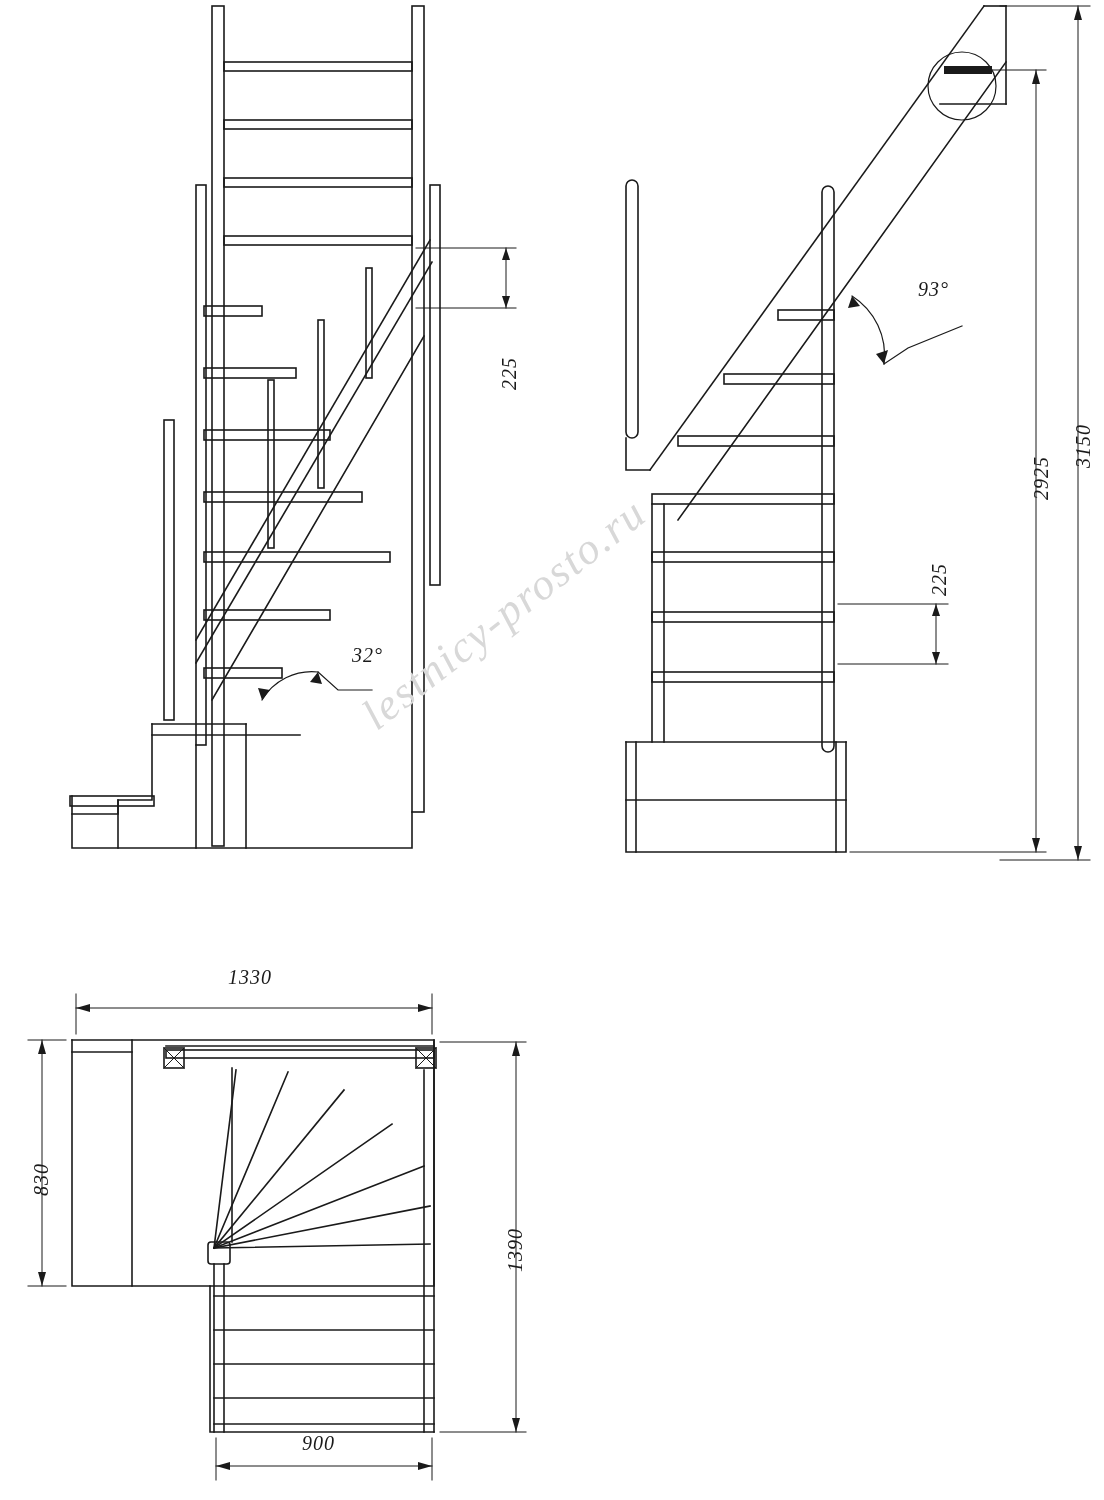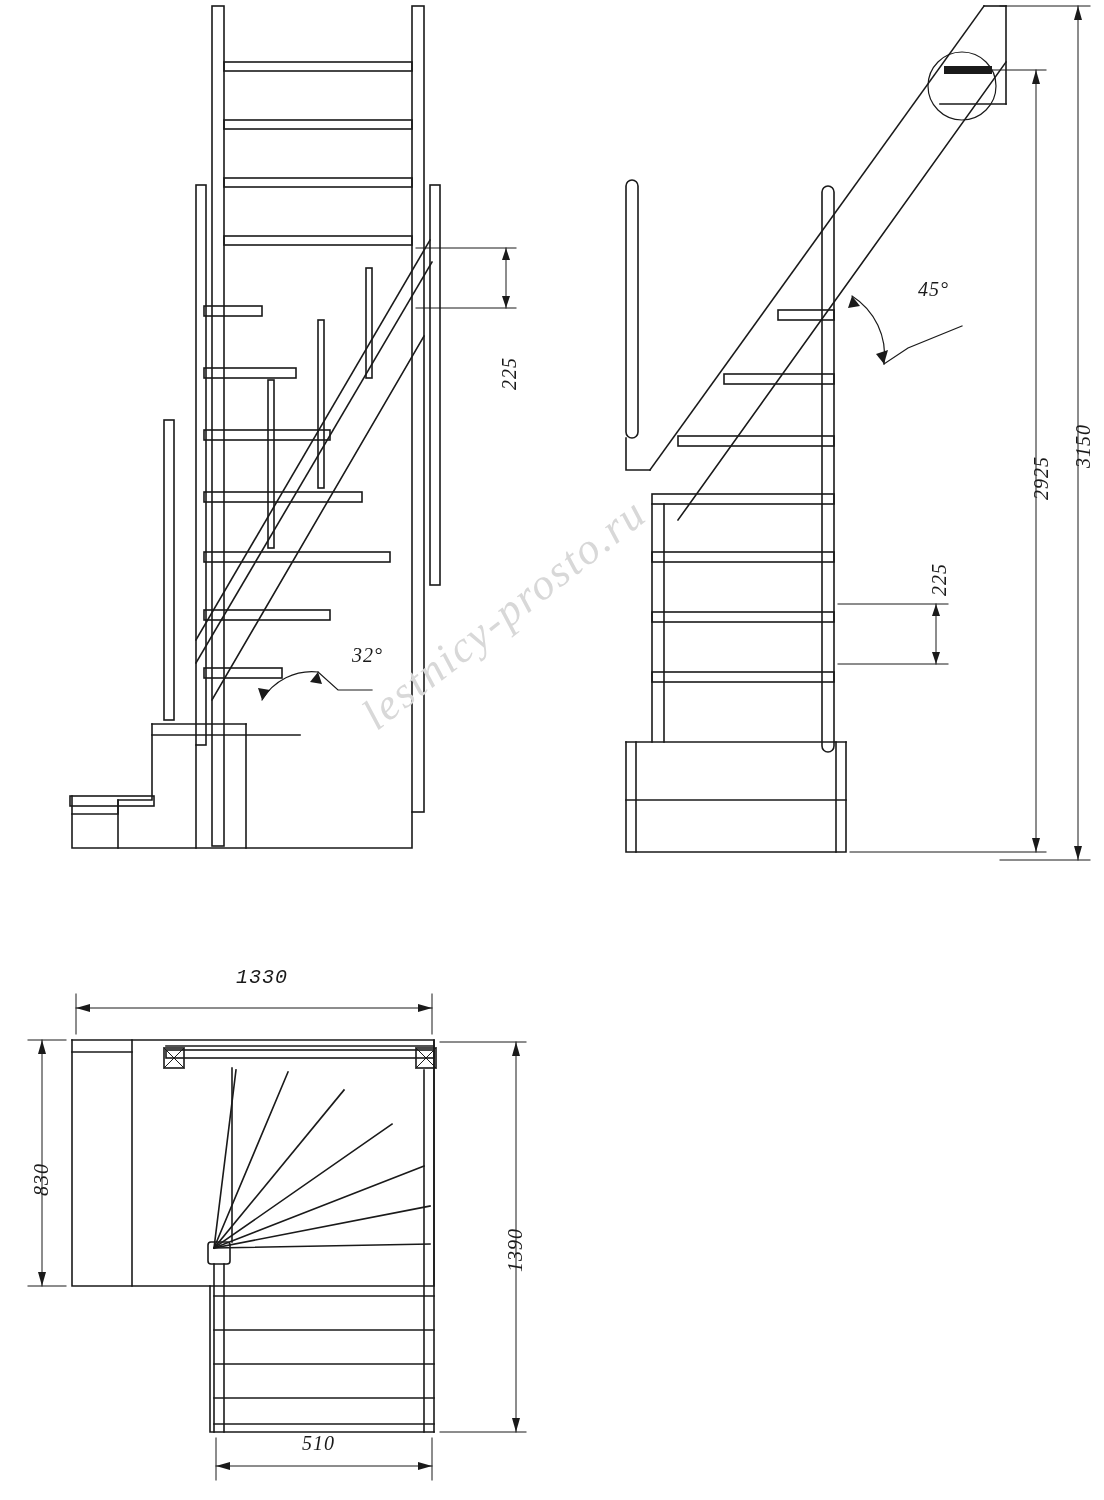--- a/index.html
+++ b/index.html
@@ -212,27 +212,27 @@
     </g>
   </g>
 </svg>
 
 <div class="dimtext rot" style="left:498px;top:390px;">225</div>
 
 <div class="dimtext" style="left:352px;top:644px;">32°</div>
 
 <div class="dimtext rot" style="left:928px;top:596px;">225</div>
 
-<div class="dimtext" style="left:918px;top:278px;">45°</div>
+<div class="dimtext" style="left:918px;top:278px;">93°</div>
 
 <div class="dimtext rot" style="left:1030px;top:500px;">2925</div>
 
 <div class="dimtext rot" style="left:1072px;top:468px;">3150</div>
 
-<div class="dimtext" style="left:236px;top:966px;font-family:Liberation Mono, monospace;">1330</div>
+<div class="dimtext" style="left:228px;top:966px;">1330</div>
 
 <div class="dimtext rot" style="left:30px;top:1196px;">830</div>
 
 <div class="dimtext rot" style="left:504px;top:1272px;">1390</div>
 
-<div class="dimtext" style="left:302px;top:1432px;">510</div>
+<div class="dimtext" style="left:302px;top:1432px;">900</div>
 
 <div class="watermark">lestnicy-prosto.ru</div>
 
 </body></html>

